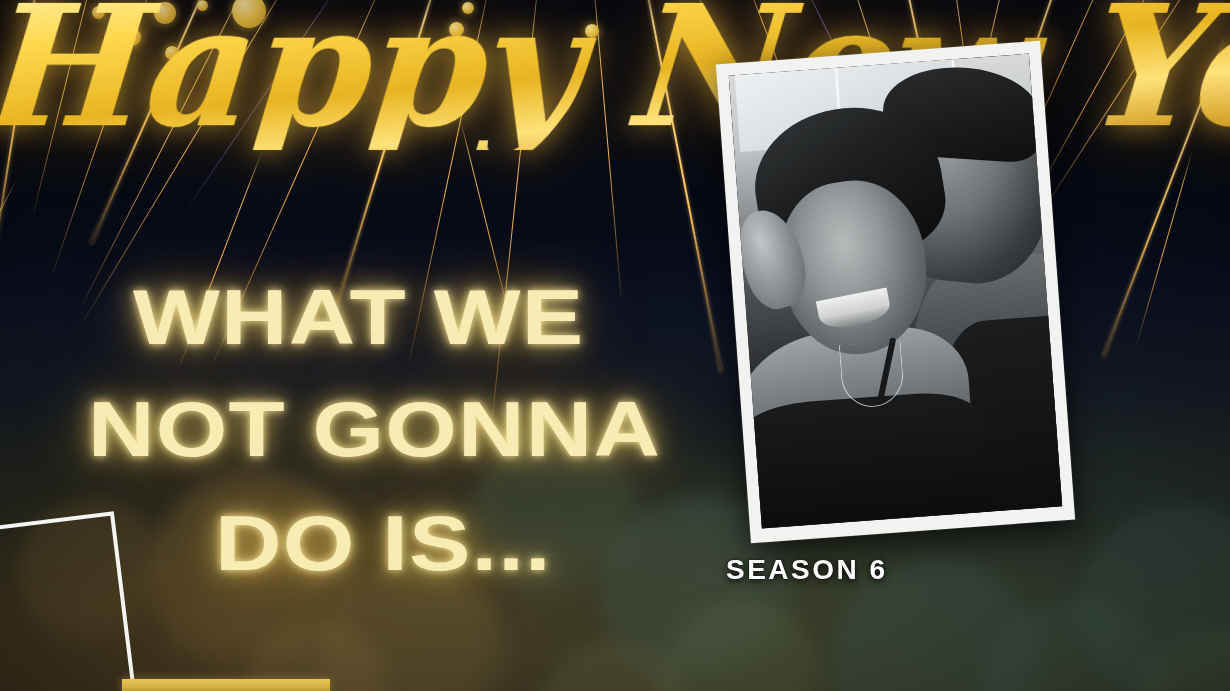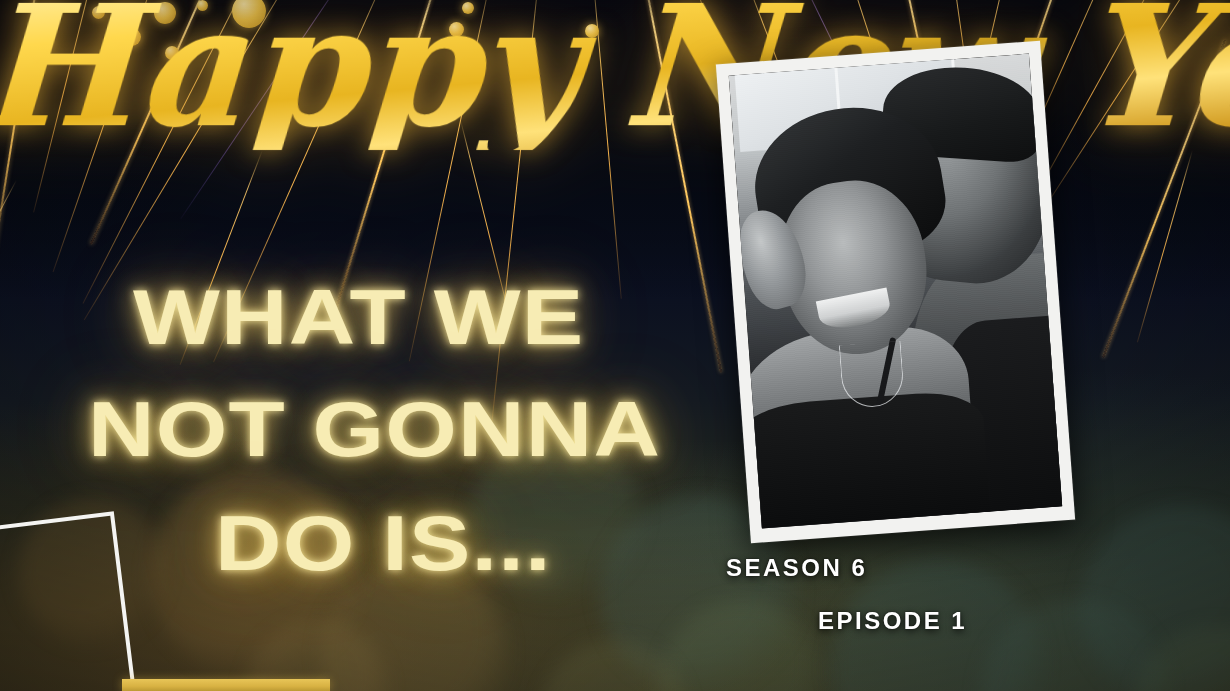--- a/index.html
+++ b/index.html
@@ -224,21 +224,21 @@
     transform:rotate(5deg);
   }
 
   
   .meta-text{
     position:absolute;
     font-family:"Liberation Sans",sans-serif;
     font-weight:700;
     color:#ffffff;
     letter-spacing:2.5px;
-    font-size:24px;
+    font-size:28px;
     text-shadow:0 2px 7px rgba(0,0,0,0.85), 0 0 2px rgba(0,0,0,0.6);
     white-space:nowrap;
   }
   #season-label{left:726px;top:554px;}
   #episode-label{left:818px;top:607px;}
 
   
   .gold-bar{
     position:absolute;
     left:122px;bottom:0;width:208px;height:12px;
@@ -346,17 +346,16 @@
       <div class="pc-smile"></div>
       <div class="pc-hand"></div>
       <div class="pc-top"></div>
       <div class="pc-strap"></div>
       <div class="pc-necklace"></div>
       <div class="pc-grain"></div>
     </div>
   </div>
 
   <div class="meta-text" id="season-label">SEASON 6</div>
-  <div class="meta-text" id="episode-label">EPISODE 1</div>
 
   <div class="gold-bar"></div>
 
 </div>
 
 </body></html>

